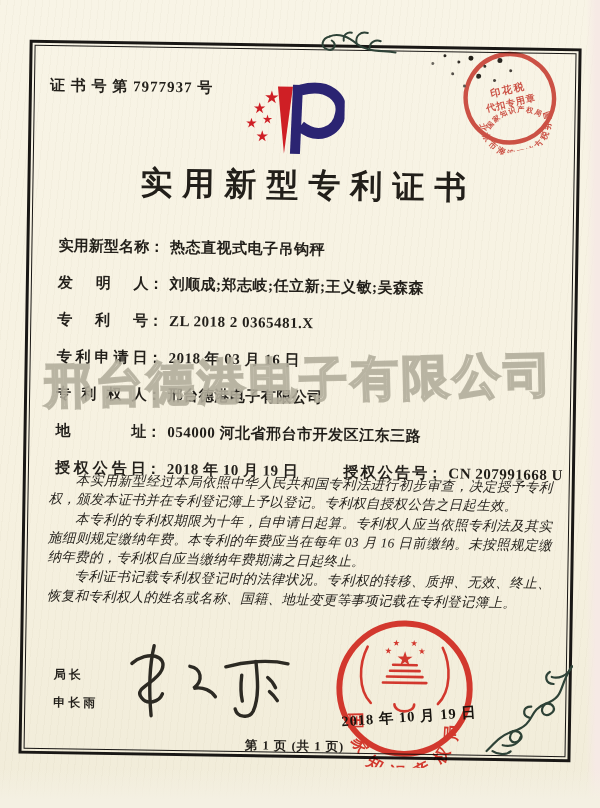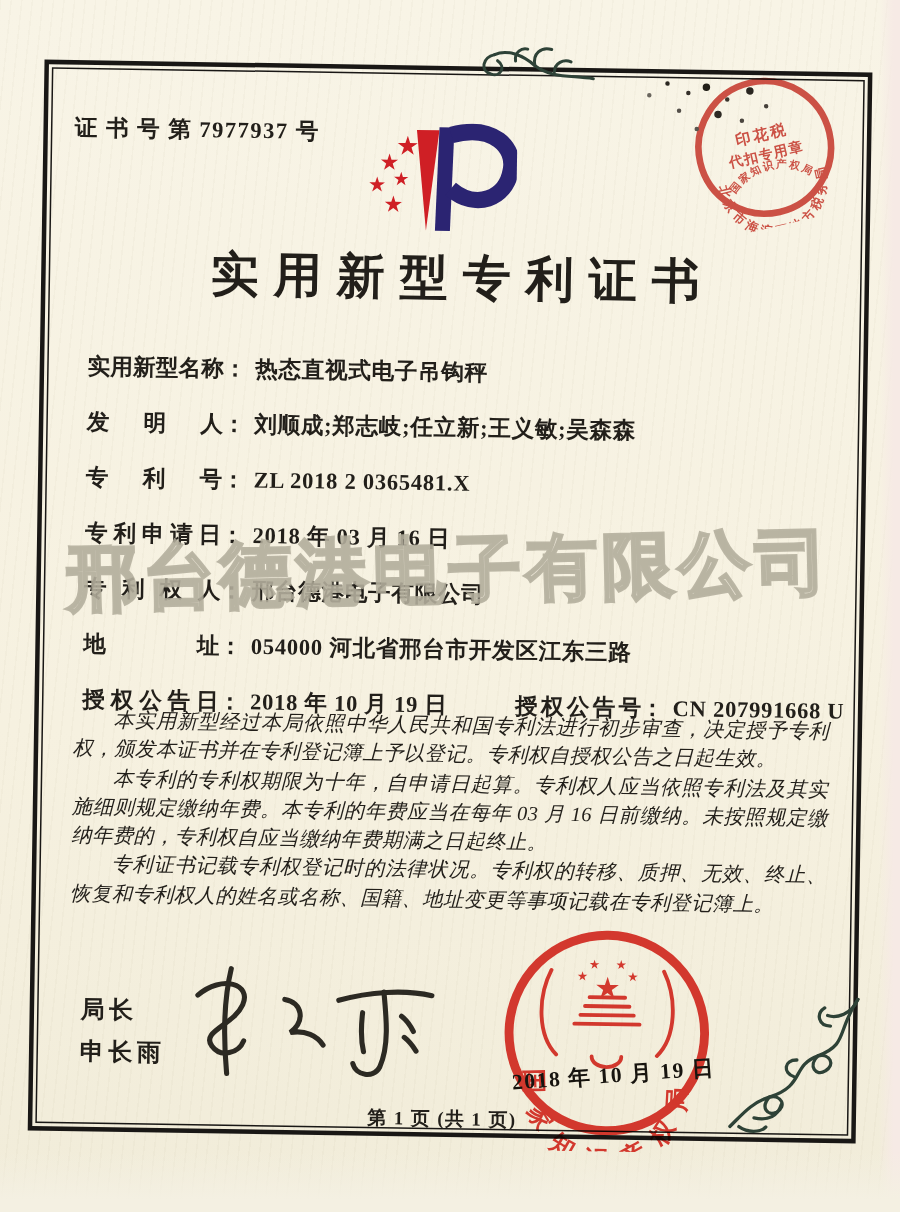--- a/index.html
+++ b/index.html
@@ -38,21 +38,21 @@
   .flabel{display:inline-block;width:6.05em;text-align:justify;text-align-last:justify;white-space:nowrap;}
   .flabel-sm{width:5.6em;}
   .fcolon{margin-right:6px;}
   .fvalue{letter-spacing:0.5px;white-space:nowrap;}
 
   .paras{position:absolute;left:50px;top:474px;width:504px;font-size:13.5px;line-height:19.3px;
     text-align:justify;font-style:italic;}
   .paras p{margin:0;text-indent:2em;letter-spacing:0.3px;}
 
   .signer{position:absolute;left:58px;top:664px;font-family:"Liberation Sans","DejaVu Sans",sans-serif;
-    font-weight:700;font-size:16px;letter-spacing:3px;line-height:28px;}
+    font-weight:700;font-size:12px;letter-spacing:3px;line-height:28px;}
   .signature{position:absolute;left:112px;top:640px;width:200px;height:90px;}
 
   .seal{position:absolute;left:330px;top:608px;width:158px;height:158px;
     opacity:0.92;mix-blend-mode:multiply;}
   .seal-date{position:absolute;left:346px;top:704px;width:175px;font-size:14.5px;font-weight:700;
     letter-spacing:1px;transform:rotate(-5deg);color:#17140f;z-index:7;}
 
   .footer{position:absolute;left:24px;top:738px;width:552px;text-align:center;font-size:12.5px;
     font-weight:700;letter-spacing:1px;}
 

